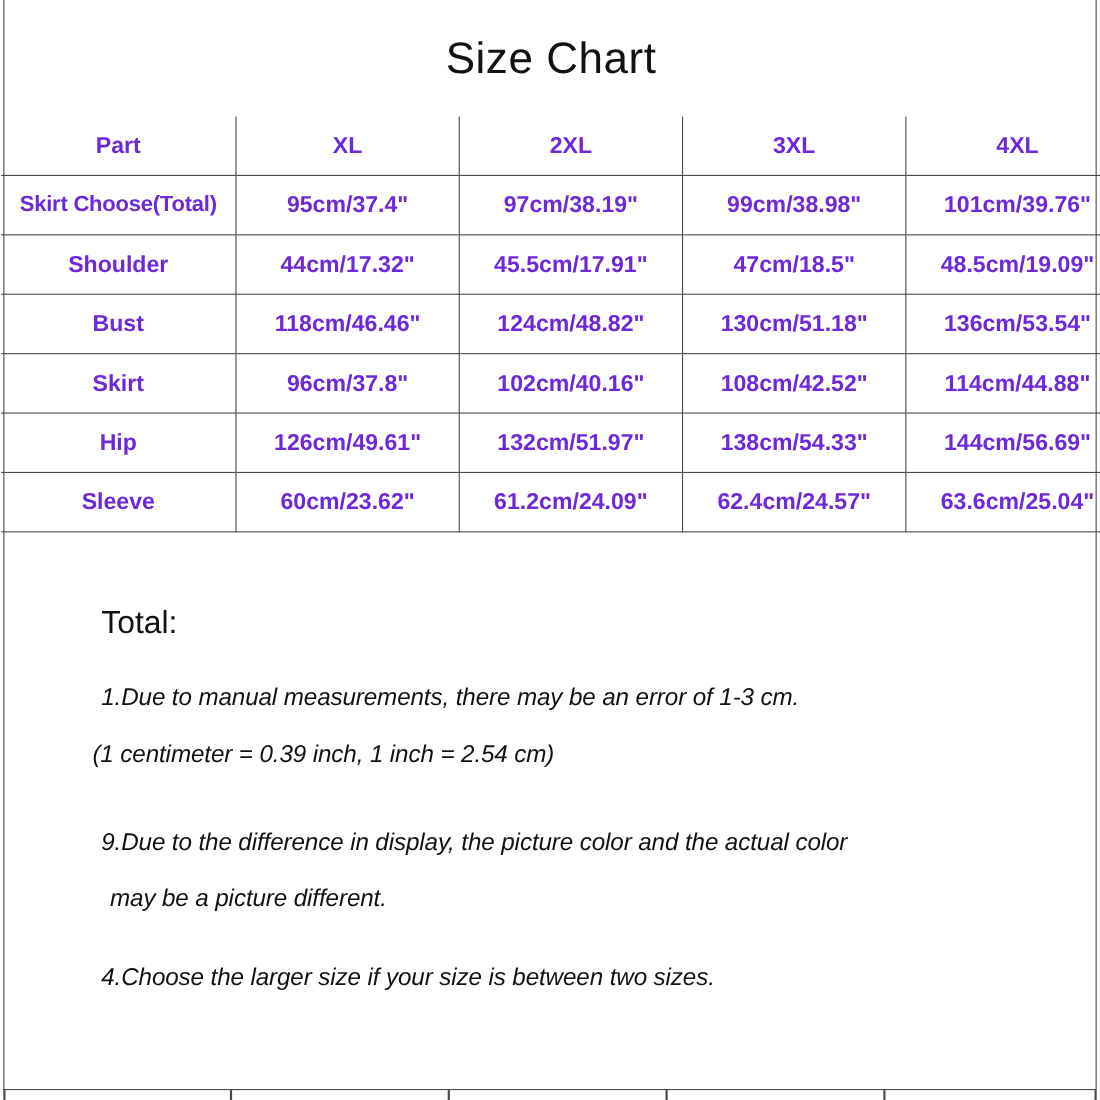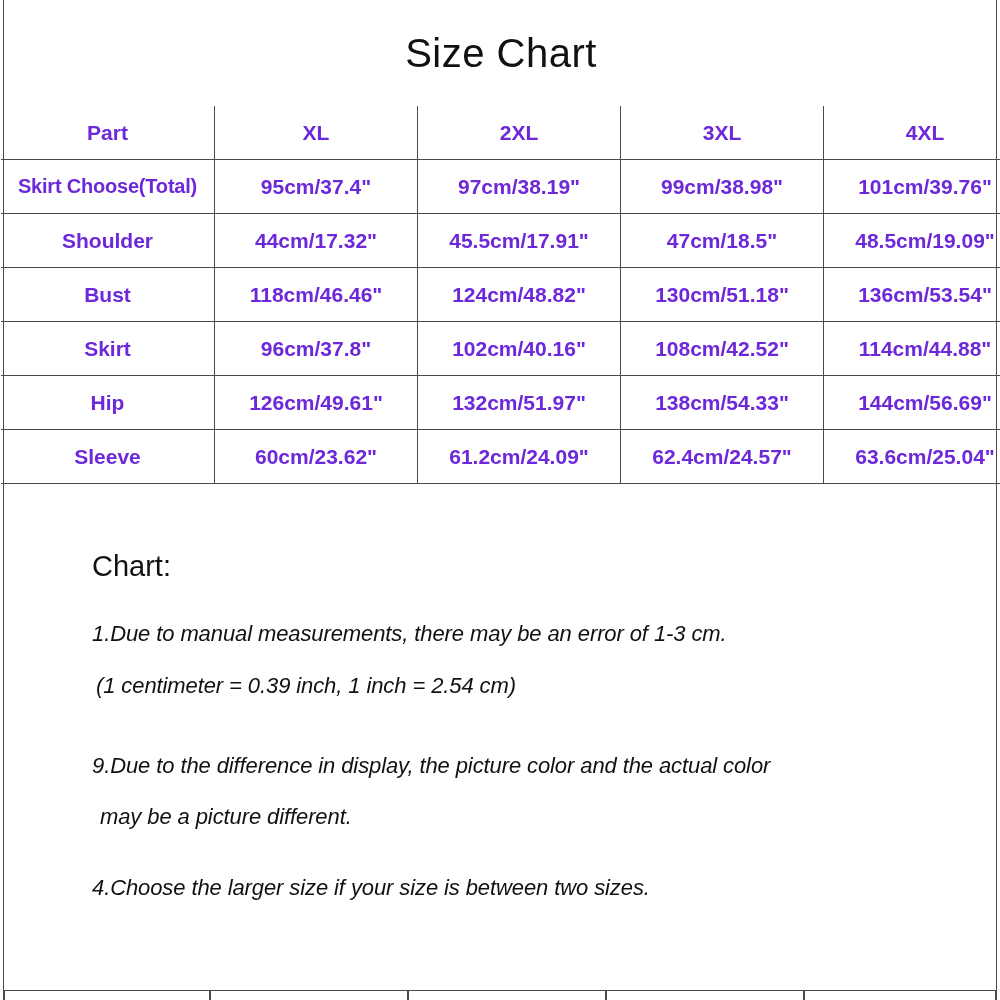--- a/index.html
+++ b/index.html
@@ -120,21 +120,21 @@
   .tip-line {
     position: absolute;
     font-size: 22px;
     font-weight: 400;
     color: #111111;
     white-space: nowrap;
     letter-spacing: -0.1px;
     font-style: italic;
   }
   .tip-1a { left: 88px; top: 121px; }
-  .tip-1b { left: 92px; top: 173px; }
+  .tip-1b { left: 80px; top: 173px; }
   .tip-2a { left: 88px; top: 253px; }
   .tip-2b { left: 96px; top: 304px; }
   .tip-3a { left: 88px; top: 375px; }
 
   
   .bottom-ticks {
     position: absolute;
     left: 0;
     top: 991px;
     width: 1000px;
@@ -213,21 +213,21 @@
           <td class="part-col">Sleeve</td>
           <td class="size-col">60cm/23.62"</td>
           <td class="size-col">61.2cm/24.09"</td>
           <td class="size-col">62.4cm/24.57"</td>
           <td class="size-col last">63.6cm/25.04"</td>
         </tr>
       </tbody>
     </table>
 
     <div class="tips-area">
-      <div class="tips-heading">Chart:</div>
+      <div class="tips-heading">Total:</div>
       <div class="tip-line tip-1a">1.Due to manual measurements, there may be an error of 1-3 cm.</div>
       <div class="tip-line tip-1b">(1 centimeter = 0.39 inch, 1 inch = 2.54 cm)</div>
       <div class="tip-line tip-2a">9.Due to the difference in display, the picture color and the actual color</div>
       <div class="tip-line tip-2b">may be a picture different.</div>
       <div class="tip-line tip-3a">4.Choose the larger size if your size is between two sizes.</div>
     </div>
 
   </div>
 
   <div class="bottom-ticks">

